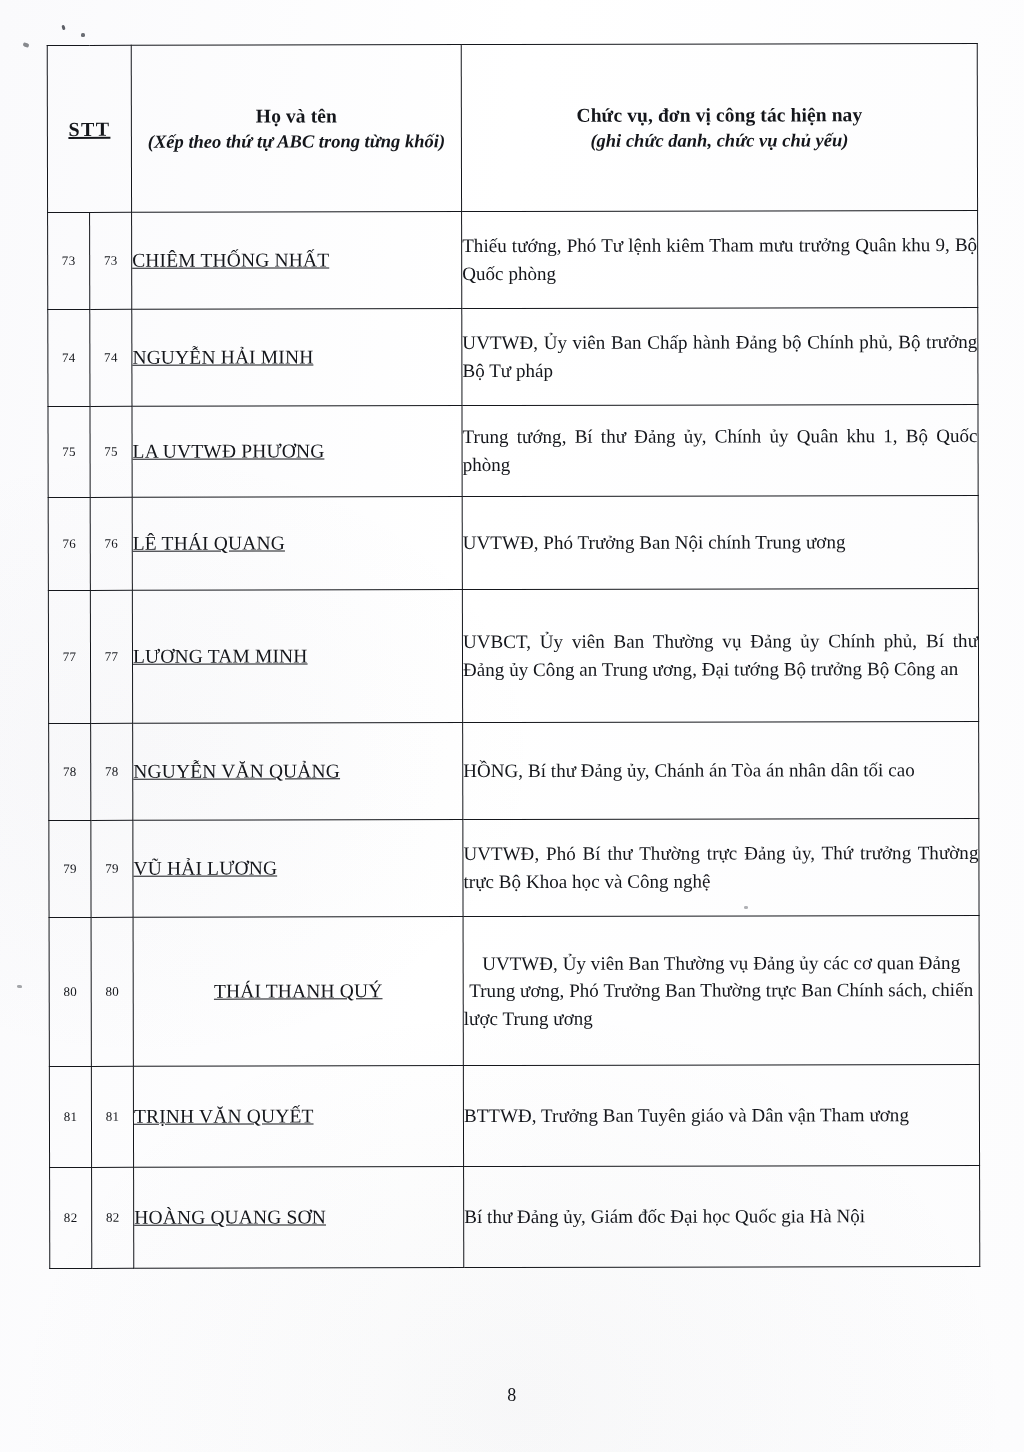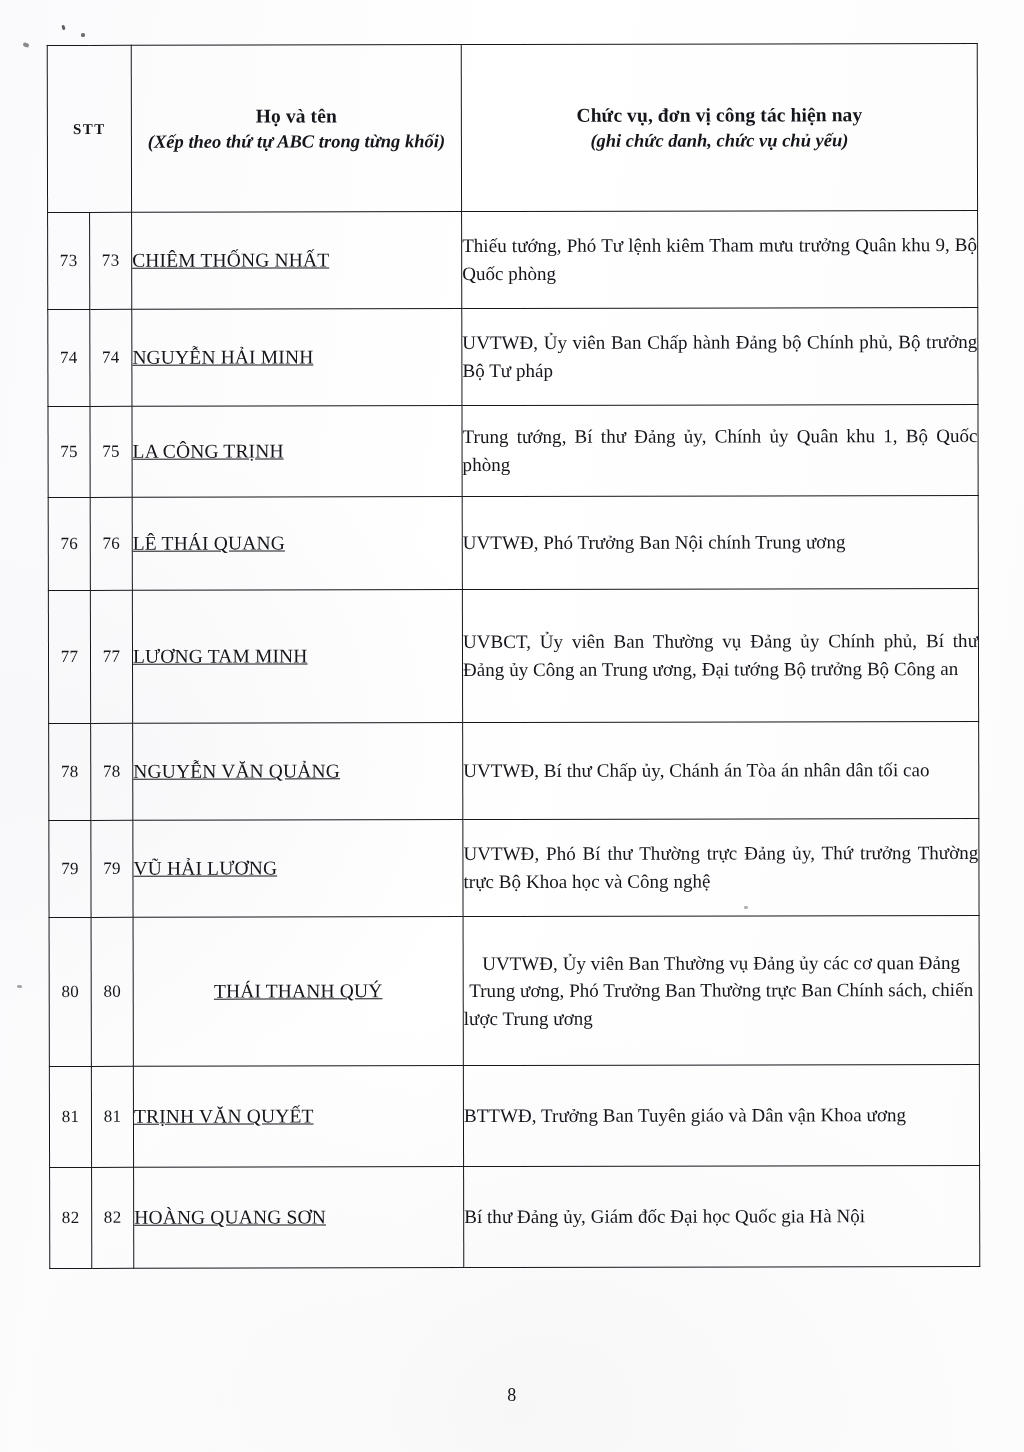--- a/index.html
+++ b/index.html
@@ -79,36 +79,37 @@
     line-height: 1.34;
   }
   .hdr-title {
     font-weight: bold;
     font-size: 19.5px;
     letter-spacing: .1px;
     display: block;
   }
   .hdr-stt {
     font-weight: bold;
-    font-size: 15px;
+    font-size: 20px;
     letter-spacing: 1.4px;
     display: block;
+    text-decoration: underline;
   }
   .hdr-sub {
     font-style: italic;
     font-size: 18.5px;
     display: block;
     line-height: 1.32;
   }
 
   
   .data-row td { }
   .cell-num {
     text-align: center;
-    font-size: 17px;
+    font-size: 13px;
     letter-spacing: .3px;
     font-family: Liberation Serif, serif;
   }
   .cell-name {
     font-size: 19.5px;
     padding: 0 6px 0 9px;
     letter-spacing: .15px;
     line-height: 1.3;
     text-decoration: underline;
   }
@@ -202,21 +203,21 @@
         <td class="cell-num">74</td>
         <td class="cell-name">NGUYỄN HẢI MINH</td>
         <td class="cell-pos">
             <span>UVTWĐ, Ủy viên Ban Chấp hành Đảng bộ Chính phủ, Bộ trưởng Bộ Tư pháp</span>
           </td>
       </tr>
 
       <tr class="data-row r75">
         <td class="cell-num">75</td>
         <td class="cell-num">75</td>
-        <td class="cell-name">LA CÔNG TRỊNH</td>
+        <td class="cell-name">LA UVTWĐ PHƯƠNG</td>
         <td class="cell-pos">
             <span>Trung tướng, Bí thư Đảng ủy, Chính ủy Quân khu 1, Bộ Quốc phòng</span>
           </td>
       </tr>
 
       <tr class="data-row r76">
         <td class="cell-num">76</td>
         <td class="cell-num">76</td>
         <td class="cell-name">LÊ THÁI QUANG</td>
         <td class="cell-pos">
@@ -231,21 +232,21 @@
         <td class="cell-pos">
             <span>UVBCT, Ủy viên Ban Thường vụ Đảng ủy Chính phủ, Bí thư Đảng ủy Công an Trung ương, Đại tướng Bộ trưởng Bộ Công an</span>
           </td>
       </tr>
 
       <tr class="data-row r78">
         <td class="cell-num">78</td>
         <td class="cell-num">78</td>
         <td class="cell-name">NGUYỄN VĂN QUẢNG</td>
         <td class="cell-pos">
-            <span>UVTWĐ, Bí thư Chấp ủy, Chánh án Tòa án nhân dân tối cao</span>
+            <span>HỒNG, Bí thư Đảng ủy, Chánh án Tòa án nhân dân tối cao</span>
           </td>
       </tr>
 
       <tr class="data-row r79">
         <td class="cell-num">79</td>
         <td class="cell-num">79</td>
         <td class="cell-name">VŨ HẢI LƯƠNG</td>
         <td class="cell-pos">
             <span>UVTWĐ, Phó Bí thư Thường trực Đảng ủy, Thứ trưởng Thường trực Bộ Khoa học và Công nghệ</span>
           </td>
@@ -258,21 +259,21 @@
         <td class="cell-pos">
             <span>UVTWĐ, Ủy viên Ban Thường vụ Đảng ủy các cơ quan Đảng Trung ương, Phó Trưởng Ban Thường trực Ban Chính sách, chiến lược Trung ương</span>
           </td>
       </tr>
 
       <tr class="data-row r81">
         <td class="cell-num">81</td>
         <td class="cell-num">81</td>
         <td class="cell-name">TRỊNH VĂN QUYẾT</td>
         <td class="cell-pos">
-            <span>BTTWĐ, Trưởng Ban Tuyên giáo và Dân vận Khoa ương</span>
+            <span>BTTWĐ, Trưởng Ban Tuyên giáo và Dân vận Tham ương</span>
           </td>
       </tr>
 
       <tr class="data-row r82">
         <td class="cell-num">82</td>
         <td class="cell-num">82</td>
         <td class="cell-name">HOÀNG QUANG SƠN</td>
         <td class="cell-pos">
             <span>Bí thư Đảng ủy, Giám đốc Đại học Quốc gia Hà Nội</span>
           </td>

